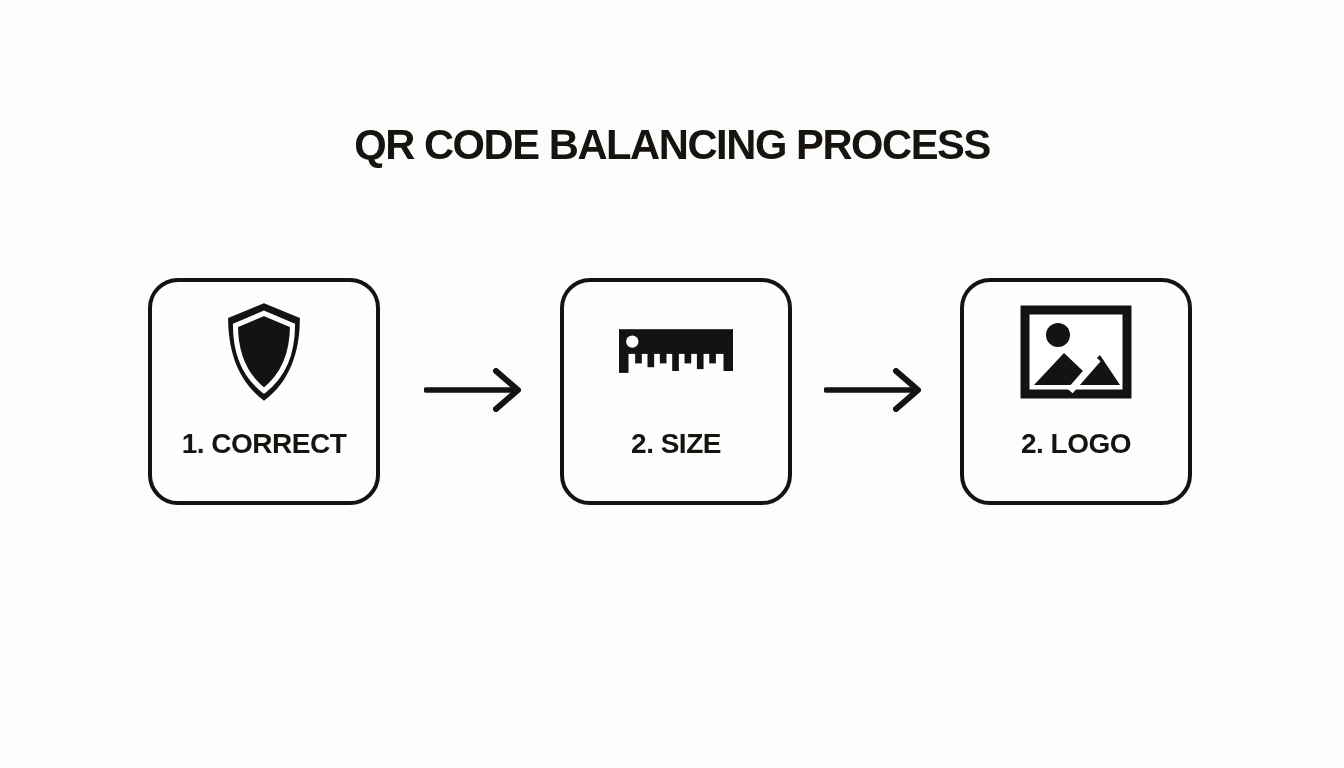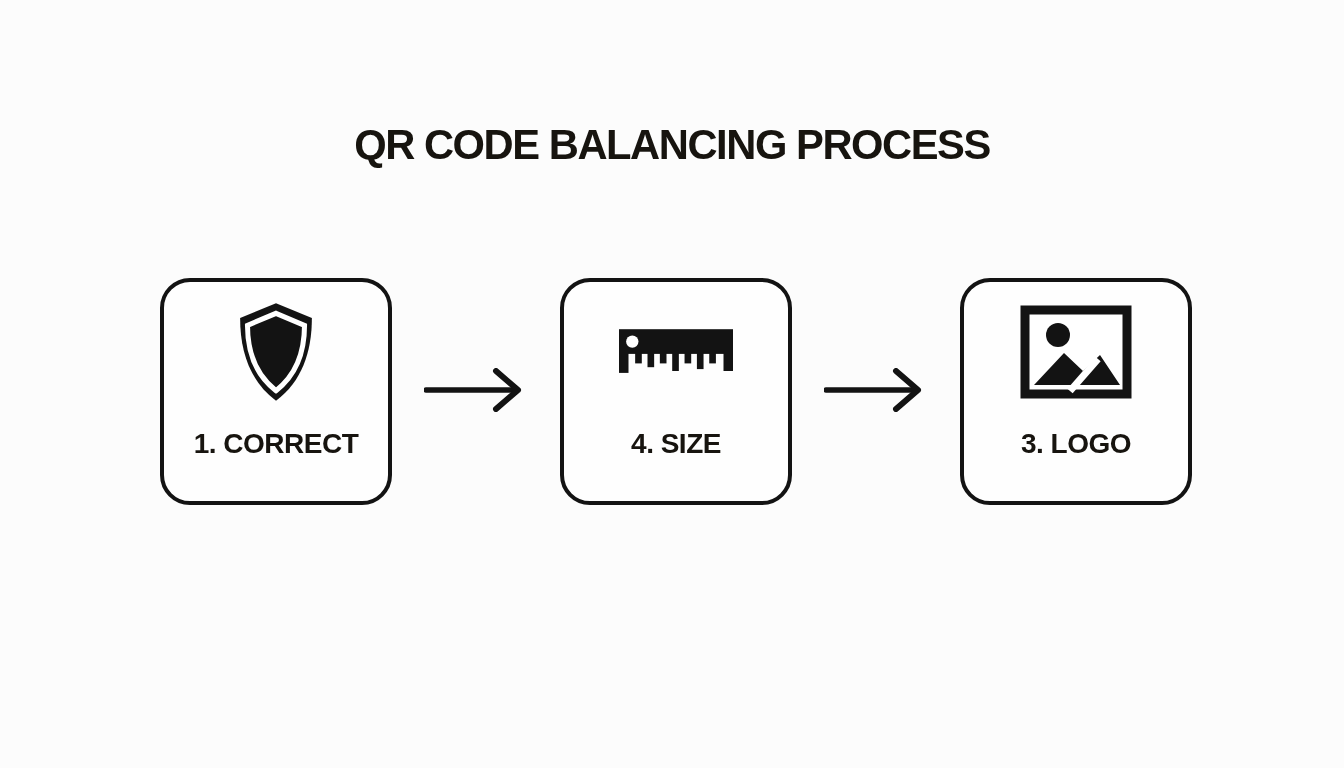--- a/index.html
+++ b/index.html
@@ -30,21 +30,21 @@
     top: 278px;
     width: 232px;
     height: 227px;
     background: #fefefe;
     border: 4px solid #131313;
     border-radius: 30px;
     display: flex;
     flex-direction: column;
     align-items: center;
   }
-  .step-box.b1 { left: 160px; }
+  .step-box.b1 { left: 148px; }
   .step-box.b2 { left: 560px; }
   .step-box.b3 { left: 960px; }
 
   .icon-slot {
     height: 140px;
     display: flex;
     align-items: center;
     justify-content: center;
   }
   .step-label {
@@ -98,35 +98,35 @@
         <rect x="30" y="24" width="7" height="16" fill="#131313"></rect>
         <rect x="43" y="24" width="7" height="12" fill="#131313"></rect>
         <rect x="56" y="24" width="7" height="20" fill="#131313"></rect>
         <rect x="69" y="24" width="7" height="12" fill="#131313"></rect>
         <rect x="82" y="24" width="7" height="18" fill="#131313"></rect>
         <rect x="95" y="24" width="7" height="12" fill="#131313"></rect>
         <rect x="110" y="24" width="10" height="20" fill="#131313"></rect>
         <circle cx="14" cy="13" r="6.5" fill="#ffffff"></circle>
       </svg>
     </div>
-    <div class="step-label">4. SIZE</div>
+    <div class="step-label">2. SIZE</div>
   </div>
 
   <div class="arrow a2">
     <svg width="102" height="44" viewBox="0 0 102 44" aria-hidden="true">
       <line x1="2" y1="22" x2="90" y2="22" stroke="#131313" stroke-width="5.5" stroke-linecap="round"></line>
       <polyline points="72,3 94,22 72,41" fill="none" stroke="#131313" stroke-width="6" stroke-linecap="round" stroke-linejoin="round"></polyline>
     </svg>
   </div>
 
   <div class="step-box b3">
     <div class="icon-slot">
       <svg width="112" height="94" viewBox="0 0 112 94" aria-hidden="true">
         <rect x="5" y="5" width="102" height="84" fill="#ffffff" stroke="#131313" stroke-width="9"></rect>
         <circle cx="38" cy="30" r="12" fill="#131313"></circle>
         <path d="M14 80 L44 48 L63 66 L80 50 L100 80 Z" fill="#131313"></path>
         <line x1="50" y1="86" x2="78" y2="54" stroke="#ffffff" stroke-width="7"></line>
       </svg>
     </div>
-    <div class="step-label">3. LOGO</div>
+    <div class="step-label">2. LOGO</div>
   </div>
 
 </div>
 
 </body></html>

